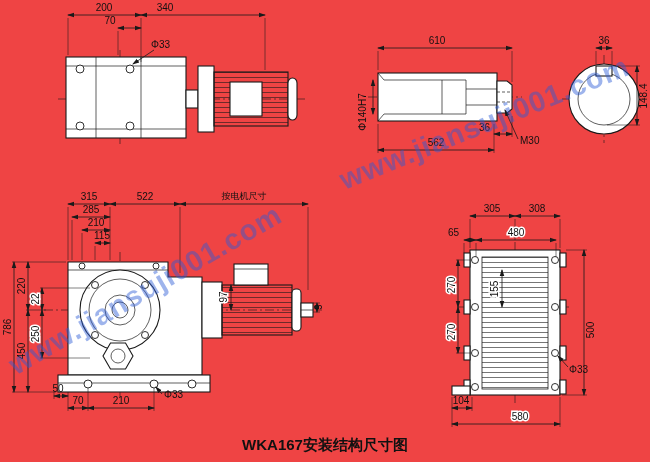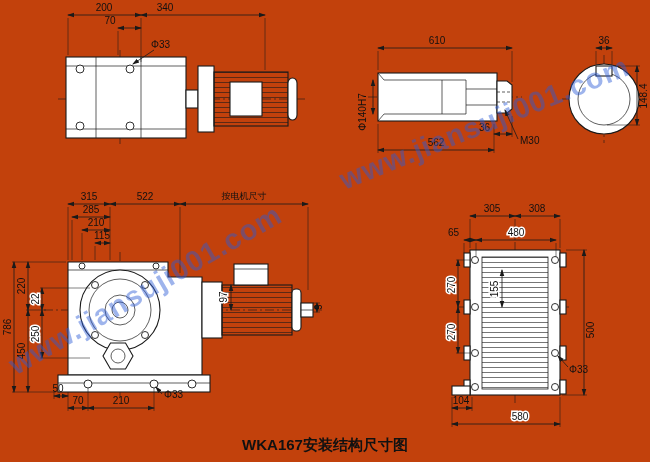--- a/index.html
+++ b/index.html
@@ -1,16 +1,16 @@
 <!DOCTYPE html>
 <html><head>
 <meta charset="utf-8">
 <style>
   html,body{margin:0;padding:0;background:#ffffff;}
-  .canvas{position:relative;width:650px;height:462px;background:#c2410c;overflow:hidden;
+  .canvas{position:relative;width:650px;height:462px;background:#ef4444;overflow:hidden;
           font-family:"Liberation Sans", sans-serif;}
   svg text{font-family:"Liberation Sans", sans-serif;fill:#111;}
   .dimt{font-size:10px;}
   .note{font-size:9px;}
   .calloutt{font-size:10px;}
   .title{font-size:15px;font-weight:bold;}
   .wm{font-size:29px;font-weight:bold;fill:#2b5bd7;opacity:.45;letter-spacing:1px;}
   .olf{fill:#fff;stroke:#1a1a1a;stroke-width:1.1;}
   .tl{fill:none;stroke:#1a1a1a;stroke-width:.7;}
   .dim{stroke:#1a1a1a;stroke-width:.8;fill:none;}

